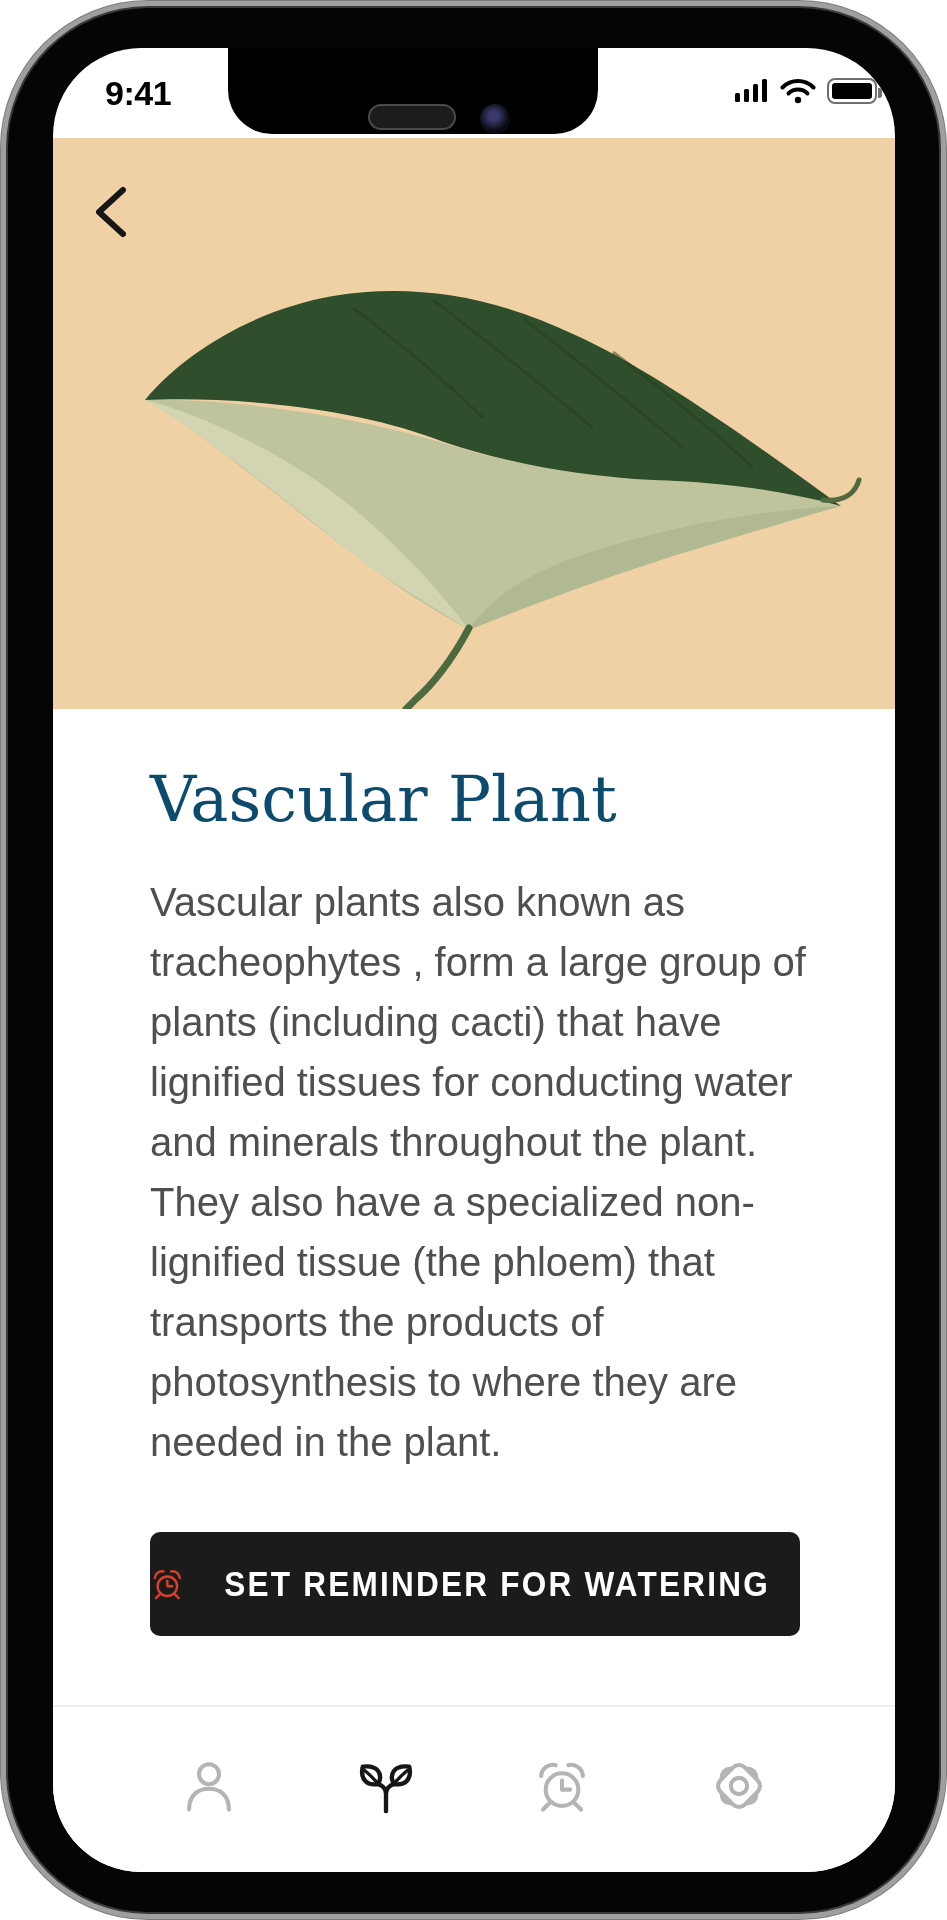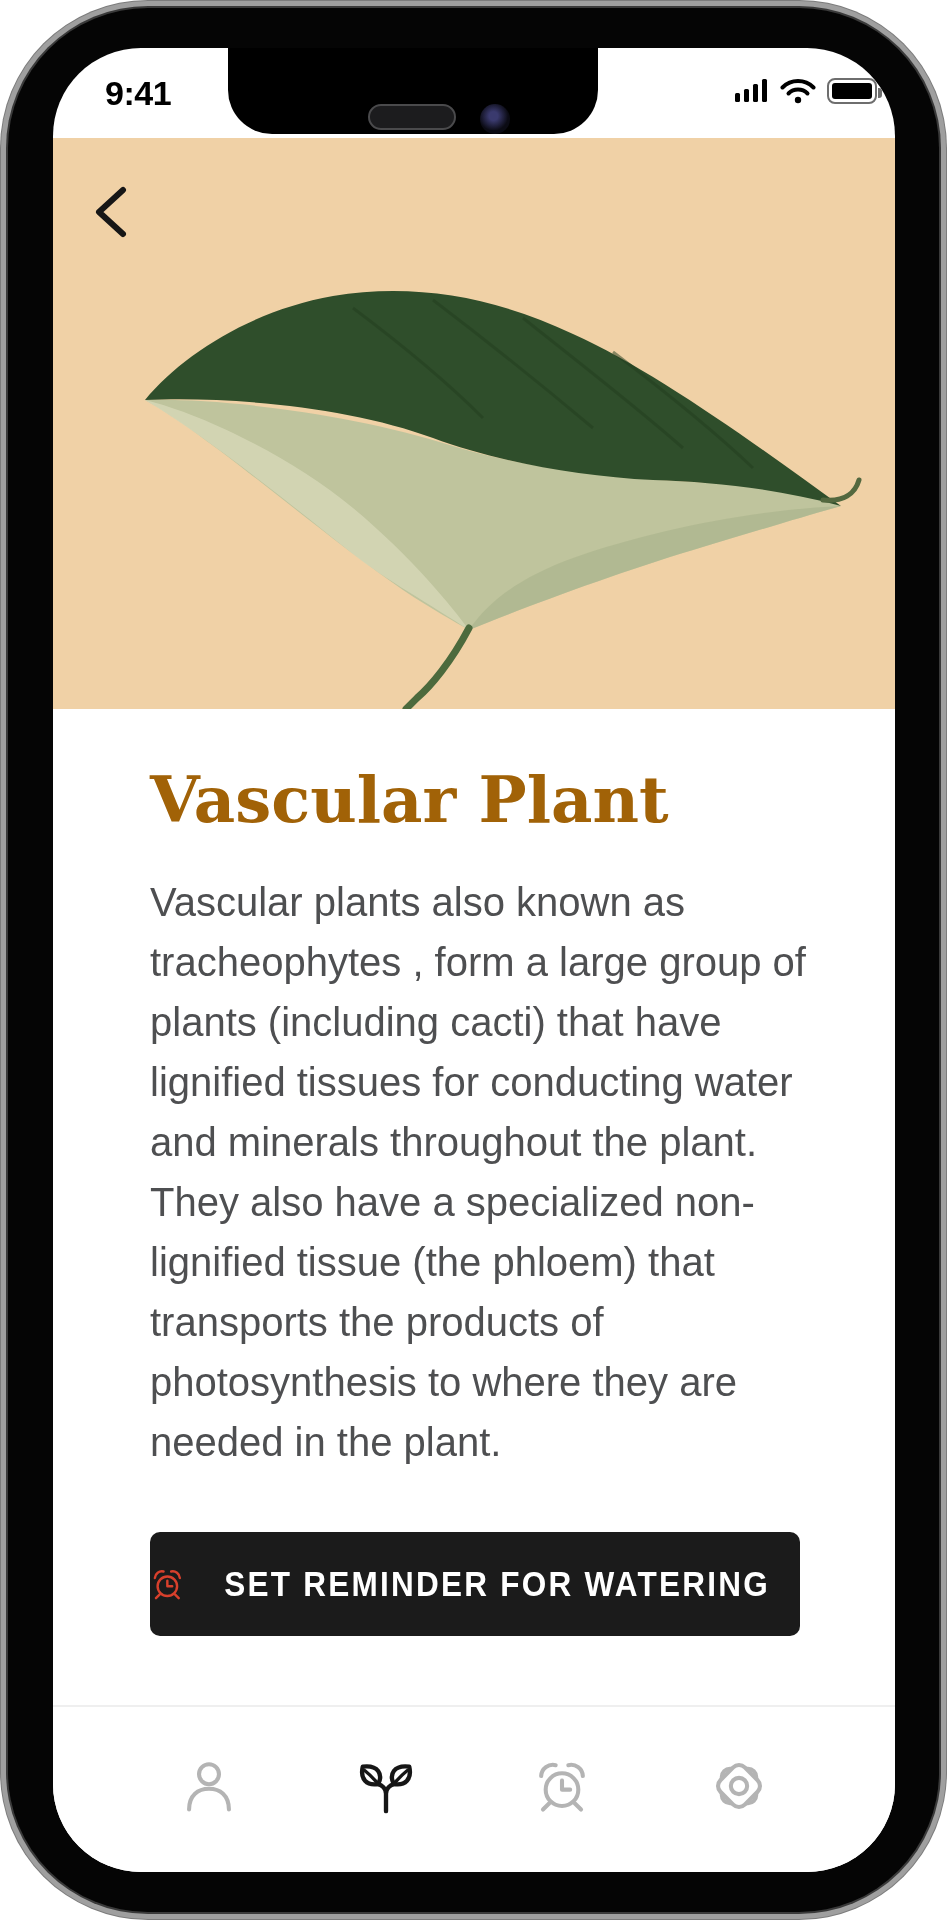--- a/index.html
+++ b/index.html
@@ -36,21 +36,21 @@
   .battery-fill { width:100%; height:100%; background:#000; border-radius:3px; }
   .battery-nub { position:absolute; right:-7px; top:8px; width:4px; height:10px; background:#6e6e6e; border-radius:0 3px 3px 0; }
 
   
   .header { position:absolute; left:0; top:90px; width:842px; height:571px; background:#f0d1a6; }
   .back-button { position:absolute; left:34px; top:44px; width:48px; height:60px; display:flex; align-items:center; justify-content:center; cursor:pointer; }
   .leaf-photo { position:absolute; inset:0; }
 
   
   .page-title { position:absolute; left:97px; top:714px; font-family:"DejaVu Serif","Liberation Serif",serif;
-                font-size:64px; font-weight:700; color:#a16207; letter-spacing:0; }
+                font-size:64px; font-weight:400; color:#0c4a6e; letter-spacing:0; }
   .body-text { position:absolute; left:97px; top:824px; width:672px; font-size:40px; line-height:60px; color:#4e4f51; }
 
   
   .reminder-button { position:absolute; left:97px; top:1484px; width:650px; height:104px; background:#1b1b1b;
                      border:none; border-radius:10px; display:flex; align-items:center; justify-content:center;
                      gap:9px; cursor:pointer; }
   .reminder-label { color:#ffffff; font-size:35px; font-weight:700; letter-spacing:2.5px; white-space:nowrap;
                     transform:scaleX(.9); font-family:"Liberation Sans", sans-serif; }
 
   

